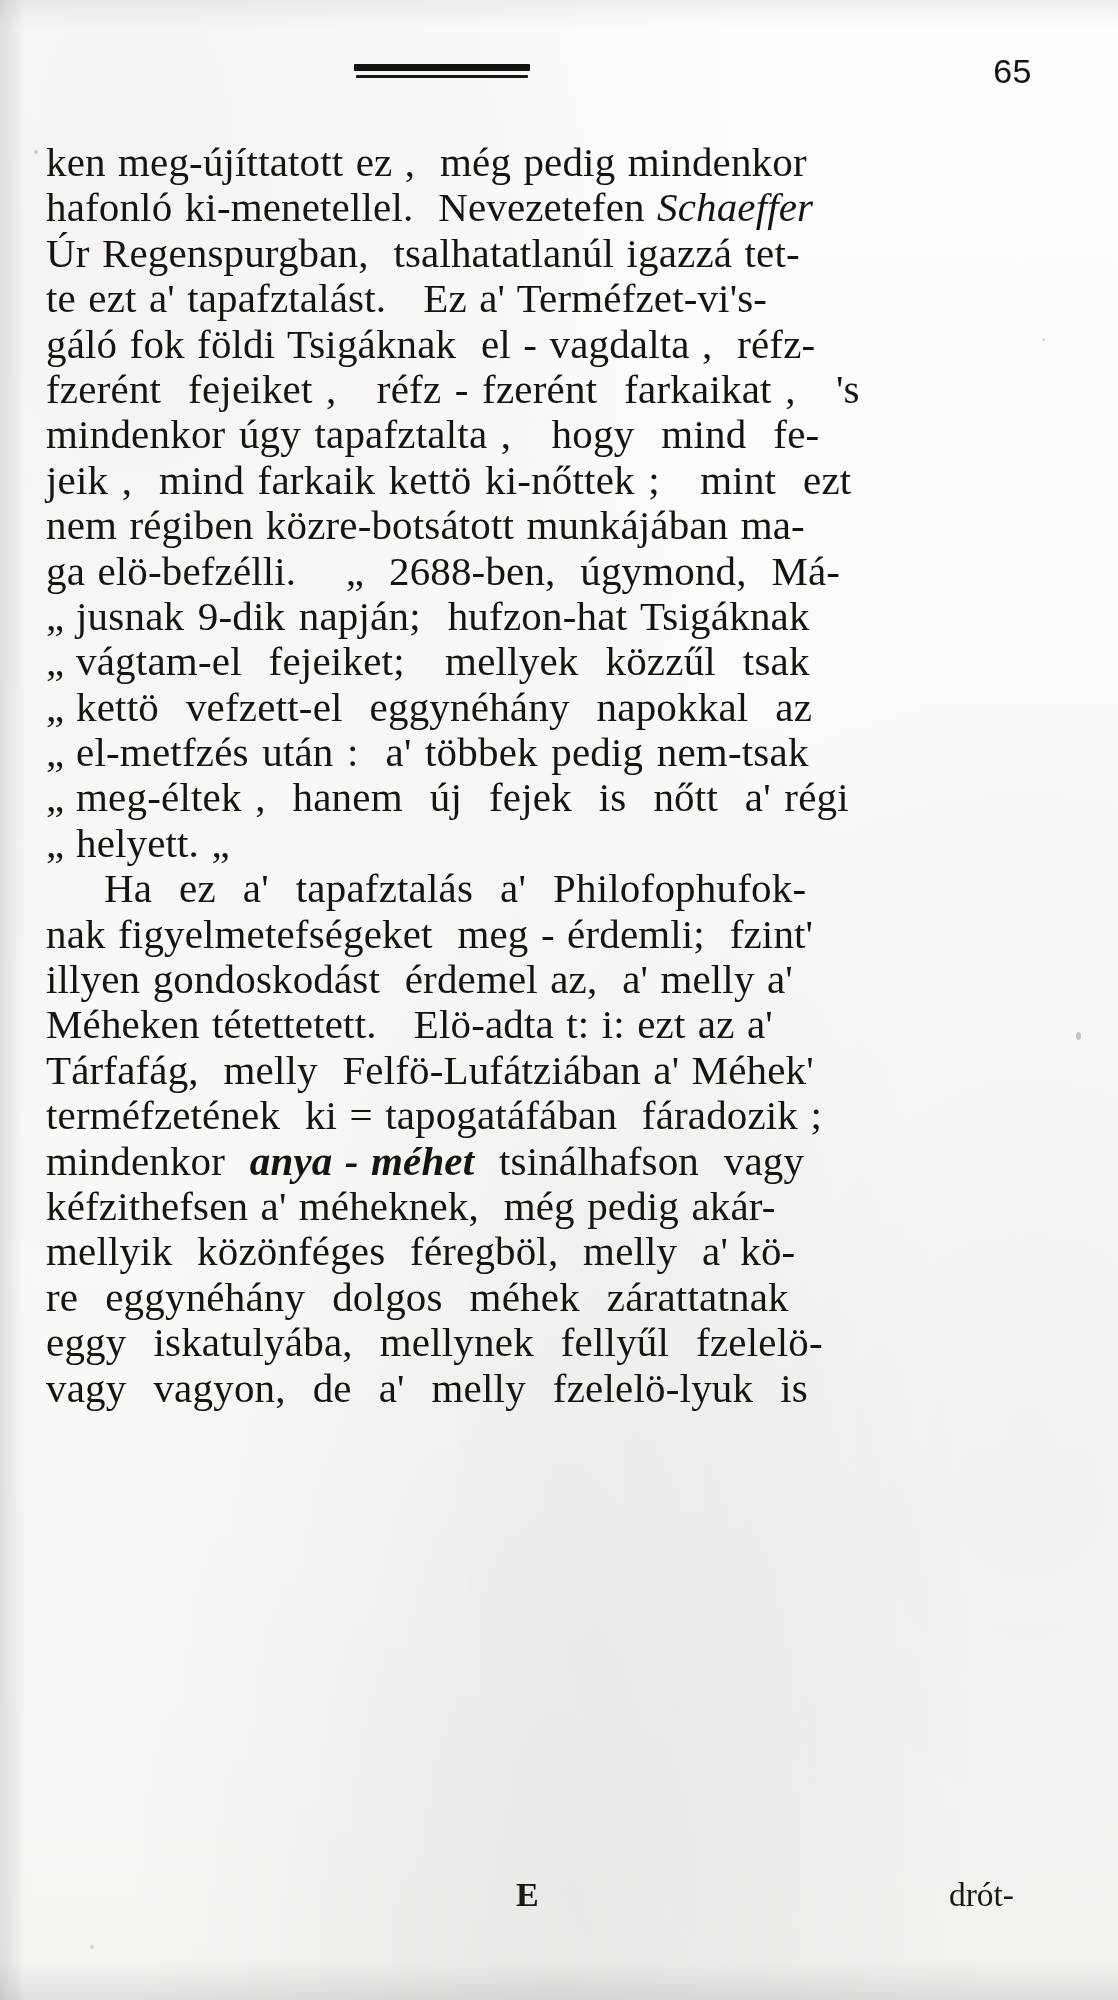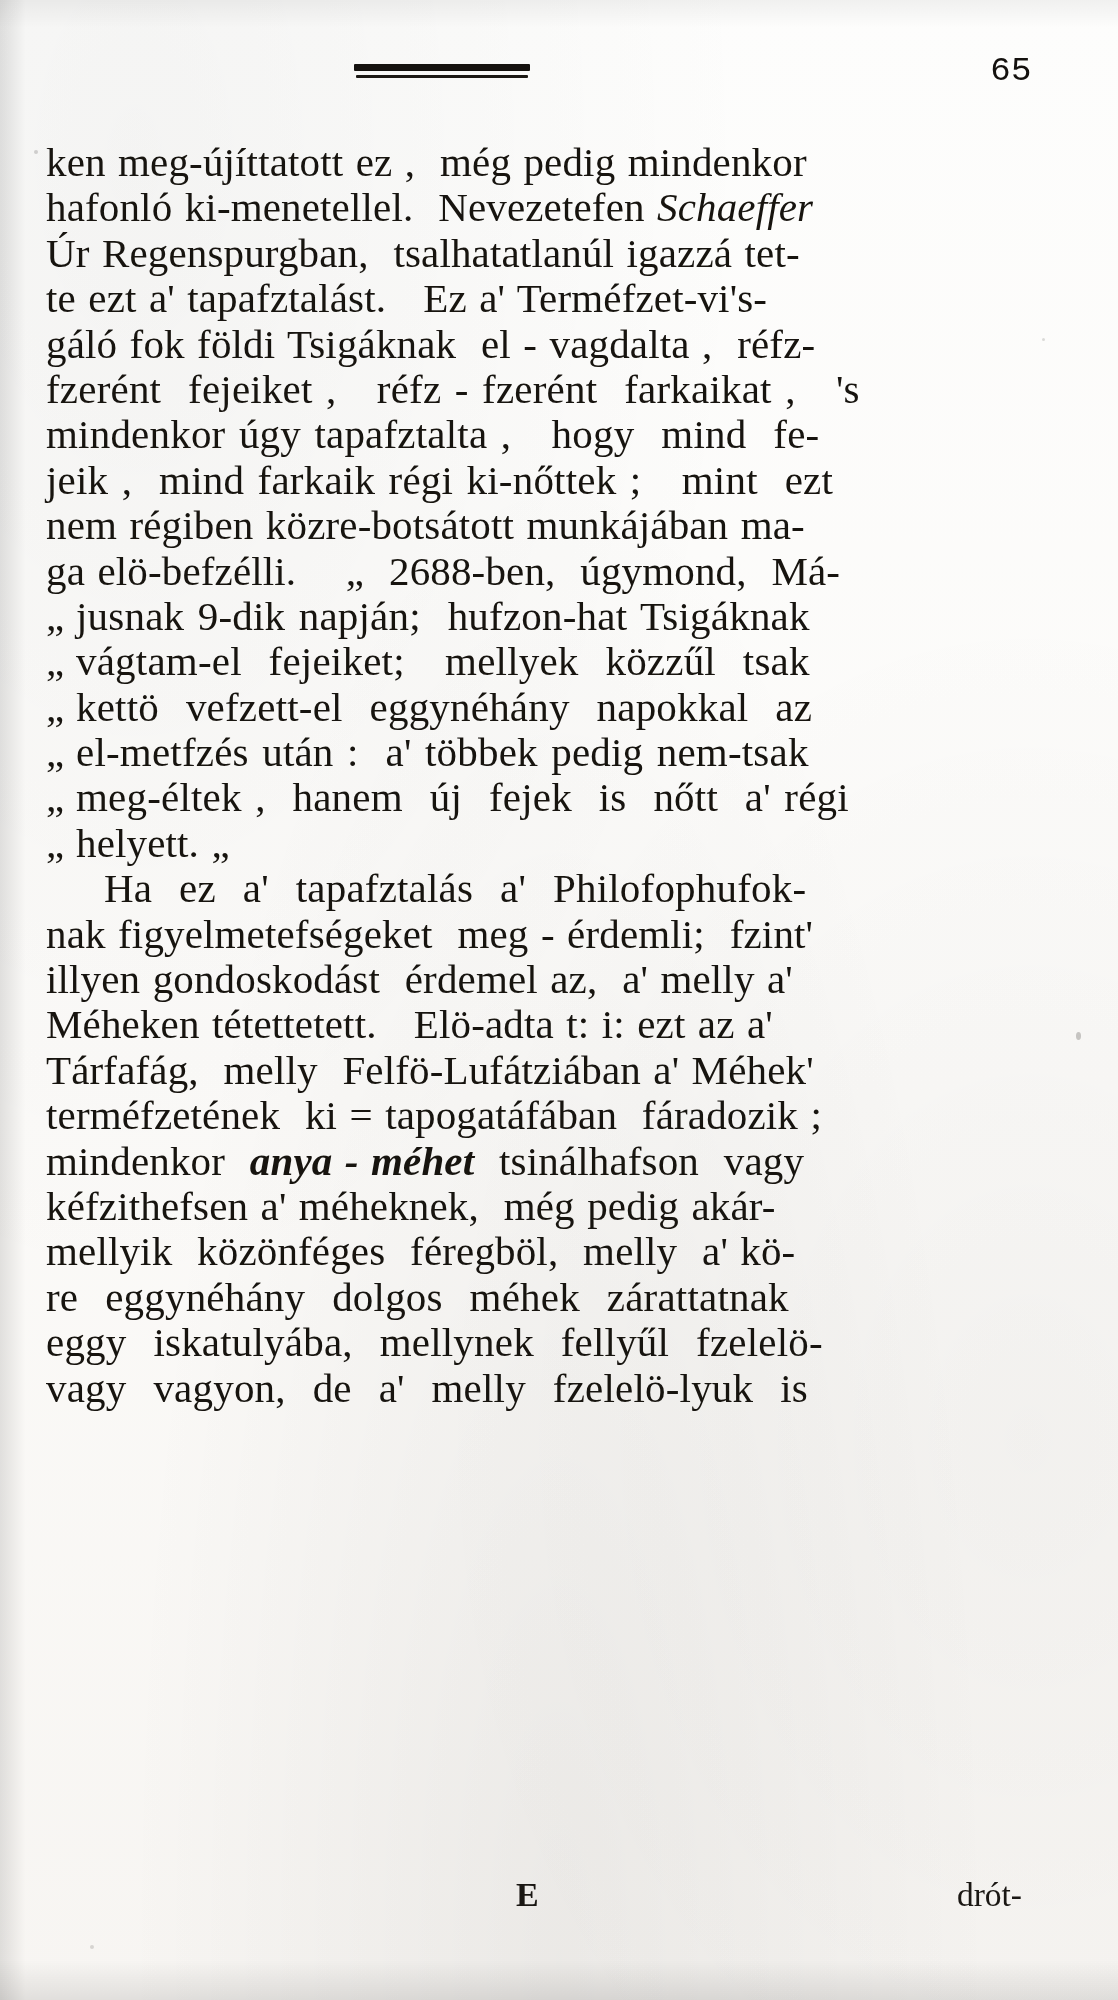--- a/index.html
+++ b/index.html
@@ -57,21 +57,21 @@
     background: #1b1814;
     border-radius: 1px;
   }
   #page-number {
     position: absolute;
     right: 86px;
     top: 0px;
     font-size: 34px;
     letter-spacing: 0.5px;
     color: #14110e;
-    font-family: Liberation Mono, monospace;
+    font-family: Liberation Sans, sans-serif;
   }
 
   
   #body-text {
     position: absolute;
     left: 46px;
     top: 140px;
     width: 1012px;
     font-size: 41px;
     line-height: 45.4px;
@@ -117,21 +117,21 @@
   #signature-mark {
     position: absolute;
     left: 470px;
     top: 0;
     font-weight: bold;
     font-size: 34px;
     letter-spacing: 1px;
   }
   #catchword {
     position: absolute;
-    right: 36px;
+    right: 44px;
     top: 0;
     font-size: 33.5px;
   }
 
   
   .speck {
     position: absolute;
     background: rgba(30,25,20,0.5);
     border-radius: 50%;
     pointer-events: none;
@@ -184,21 +184,21 @@
     <span class="line t1"><span>Úr Regenspurgban,  tsalhatatlanúl igazzá tet-</span></span>
 
     <span class="line t1"><span>te ezt a' tapafztalást.   Ez a' Terméfzet-vi's-</span></span>
 
     <span class="line t1"><span>gáló fok földi Tsigáknak  el - vagdalta ,  réfz-</span></span>
 
     <span class="line t2"><span>fzerént  fejeiket ,   réfz - fzerént  farkaikat ,   's</span></span>
 
     <span class="line t2"><span>mindenkor úgy tapafztalta ,   hogy  mind  fe-</span></span>
 
-    <span class="line t2"><span>jeik ,  mind farkaik régi ki-nőttek ;   mint  ezt</span></span>
+    <span class="line t2"><span>jeik ,  mind farkaik kettö ki-nőttek ;   mint  ezt</span></span>
 
     <span class="line t1"><span>nem régiben közre-botsátott munkájában ma-</span></span>
 
     <span class="line t1"><span>ga elö-befzélli.    „  2688-ben,  úgymond,  Má-</span></span>
 
     <span class="line t2"><span class="quote-mark">„</span><span>jusnak 9-dik napján;  hufzon-hat Tsigáknak</span></span>
 
     <span class="line t2"><span class="quote-mark">„</span><span>vágtam-el  fejeiket;   mellyek  közzűl  tsak</span></span>
 
     <span class="line t2"><span class="quote-mark">„</span><span>kettö  vefzett-el  eggynéhány  napokkal  az</span></span>

